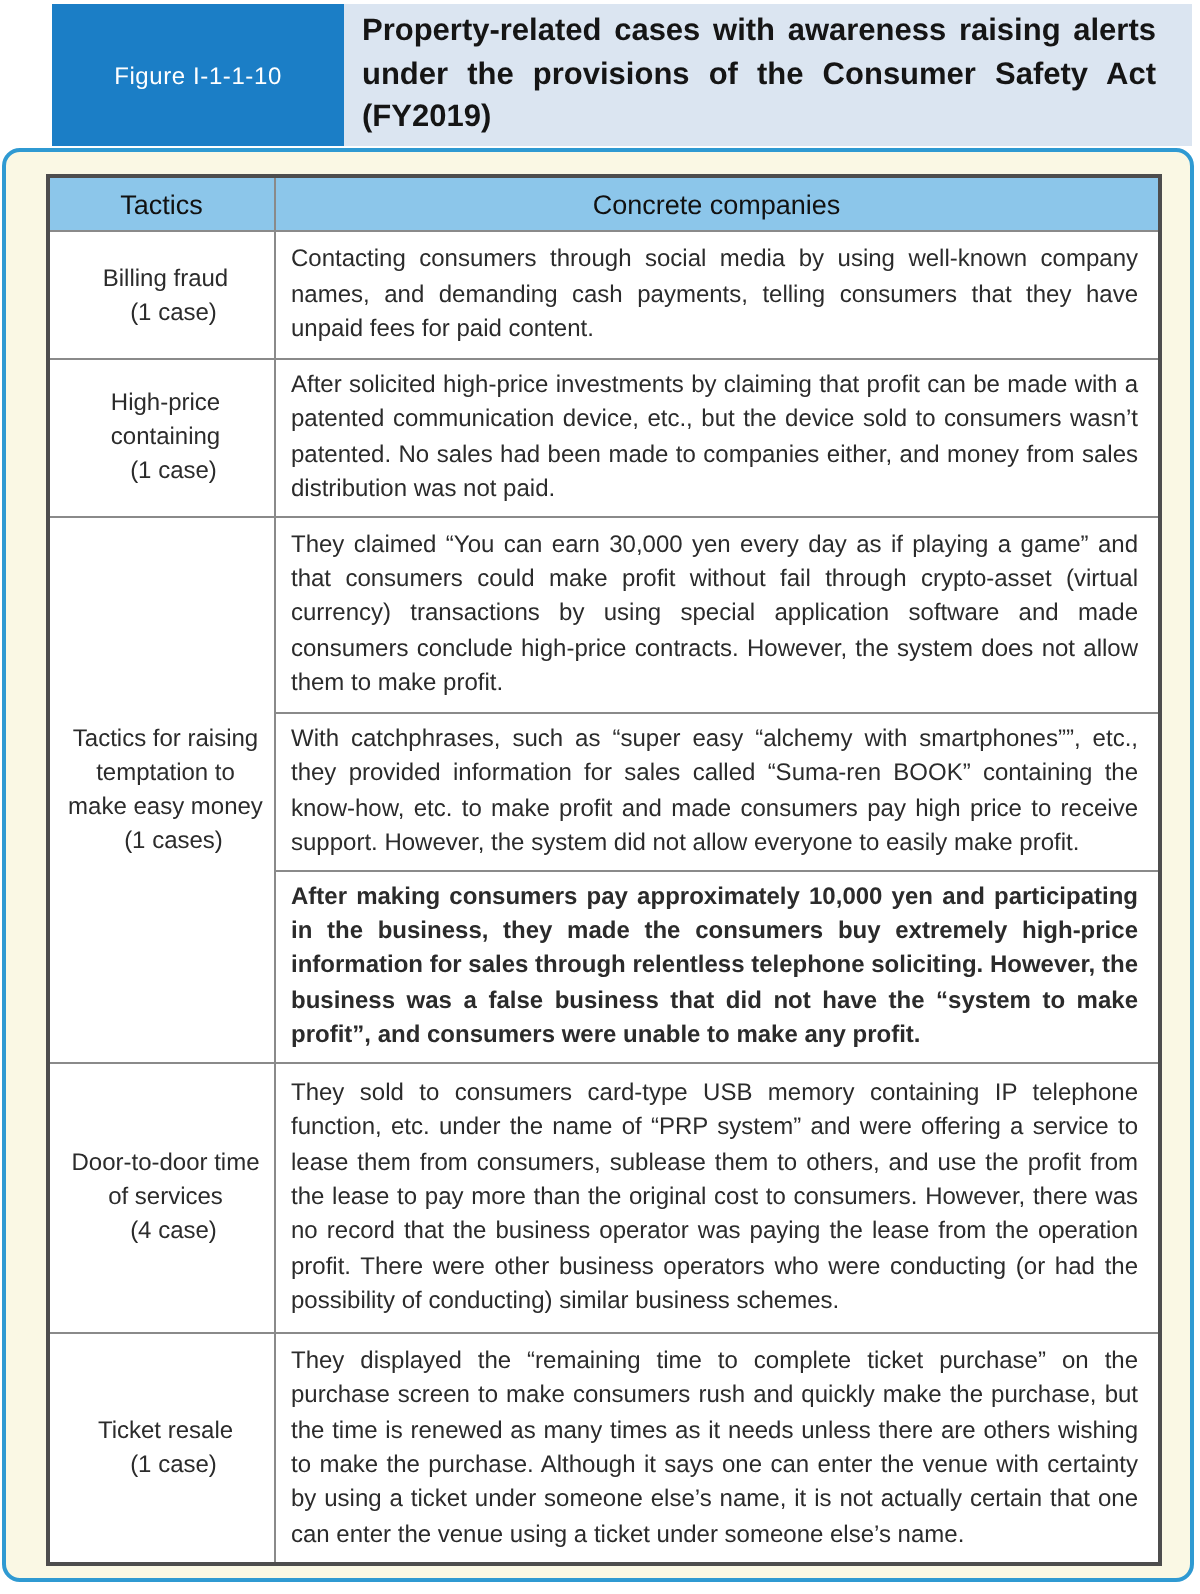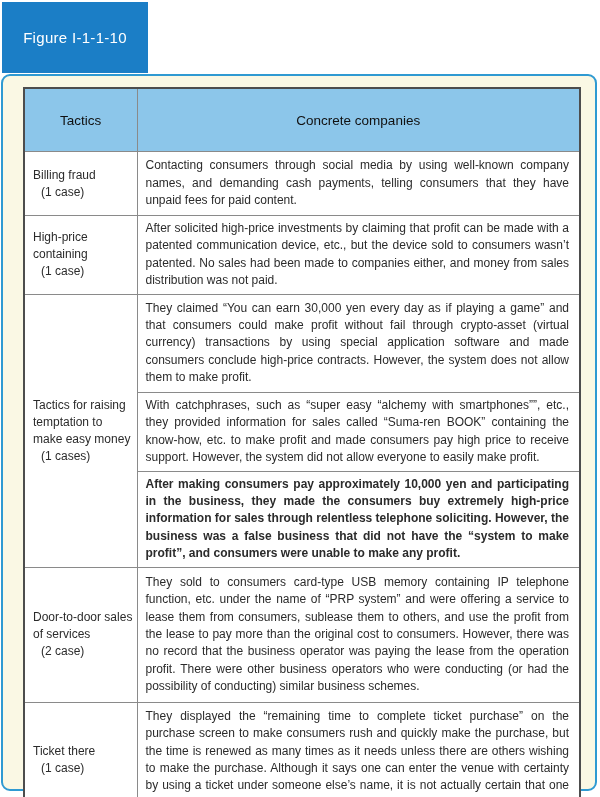--- a/index.html
+++ b/index.html
@@ -23,23 +23,24 @@
     width: 594px; height: 71px;
     display: flex;
   }
   .fig-label {
     flex: 0 0 146px;
     background: var(--figure-label-bg, #1b7ec6);
     color: var(--figure-label-text, #ffffff);
     display: flex;
     align-items: center;
     justify-content: center;
-    font-size: 15px;
+    font-size: 12px;
     letter-spacing: 0.3px;
     white-space: nowrap;
+    margin-left: 24px;
   }
   .fig-title {
     flex: 1;
     background: var(--figure-title-bg, #dbe5f1);
     font-weight: 700;
     font-size: 15.5px;
     line-height: 21.5px;
     padding: 3px 18px 0 9px;
     text-align: justify;
     word-spacing: 1px;
@@ -72,31 +73,31 @@
   .cases th, .cases td {
     border: 1px solid var(--table-grid, #8a8a8a);
   }
   .cases th {
     background: var(--header-cell-bg, #8cc6ea);
     font-weight: 400;
     font-size: 13.5px;
     color: #111111;
     height: 26px;
     text-align: center;
-    padding: 18px;
+    padding: 0;
   }
   .cases td {
     font-size: 12px;
     color: var(--body-text, #2b2b2b);
     vertical-align: middle;
   }
   td.tactic {
     padding: 3px 4px 3px 8px;
     line-height: 17px;
-    text-align: left;
+    text-align: center;
   }
   td.tactic .count { padding-left: 8px; }
   td.example {
     padding: 4px 10px 4px 8px;
     line-height: 17.4px;
     text-align: justify;
   }
   tr.r1  { height: 64px;  }
   tr.r2  { height: 77px;  }
   tr.r3a { height: 98px;  }
@@ -105,20 +106,21 @@
   tr.r4  { height: 135px; }
   tr.r5  { height: 116px; }
 </style>
 </head>
 <body>
 
 <div class="stage">
 
   <div class="figure-header">
     <div class="fig-label">Figure I-1-1-10</div>
+    <div class="fig-title">Property-related cases with awareness raising alerts under the provisions of the Consumer Safety Act (FY2019)</div>
   </div>
 
   <div class="content-box">
     <table class="cases">
       <colgroup>
           <col class="c1">
           <col class="c2">
         </colgroup>
       <thead>
         <tr>
@@ -153,29 +155,29 @@
         </tr>
         <tr class="r3b">
           <td class="example">With catchphrases, such as “super easy “alchemy with smartphones””, etc., they provided information for sales called “Suma-ren BOOK” containing the know-how, etc. to make profit and made consumers pay high price to receive support. However, the system did not allow everyone to easily make profit.</td>
         </tr>
         <tr class="r3c">
           <td class="example">After making consumers pay approximately 10,000 yen and participating in the business, they made the consumers buy extremely high-price information for sales through relentless telephone soliciting. However, the business was a false business that did not have the “system to make profit”, and consumers were unable to make any profit.</td>
         </tr>
 
         <tr class="r4">
           <td class="tactic">
-            <div>Door-to-door sales of services</div>
-            <div class="count">(2 case)</div>
+            <div>Door-to-door time of services</div>
+            <div class="count">(4 case)</div>
           </td>
           <td class="example">They sold to consumers card-type USB memory containing IP telephone function, etc. under the name of “PRP system” and were offering a service to lease them from consumers, sublease them to others, and use the profit from the lease to pay more than the original cost to consumers. However, there was no record that the business operator was paying the lease from the operation profit. There were other business operators who were conducting (or had the possibility of conducting) similar business schemes.</td>
         </tr>
 
         <tr class="r5">
           <td class="tactic">
-            <div>Ticket there</div>
+            <div>Ticket resale</div>
             <div class="count">(1 case)</div>
           </td>
           <td class="example">They displayed the “remaining time to complete ticket purchase” on the purchase screen to make consumers rush and quickly make the purchase, but the time is renewed as many times as it needs unless there are others wishing to make the purchase. Although it says one can enter the venue with certainty by using a ticket under someone else’s name, it is not actually certain that one can enter the venue using a ticket under someone else’s name.</td>
         </tr>
 
       </tbody>
     </table>
   </div>
 
 </div>

